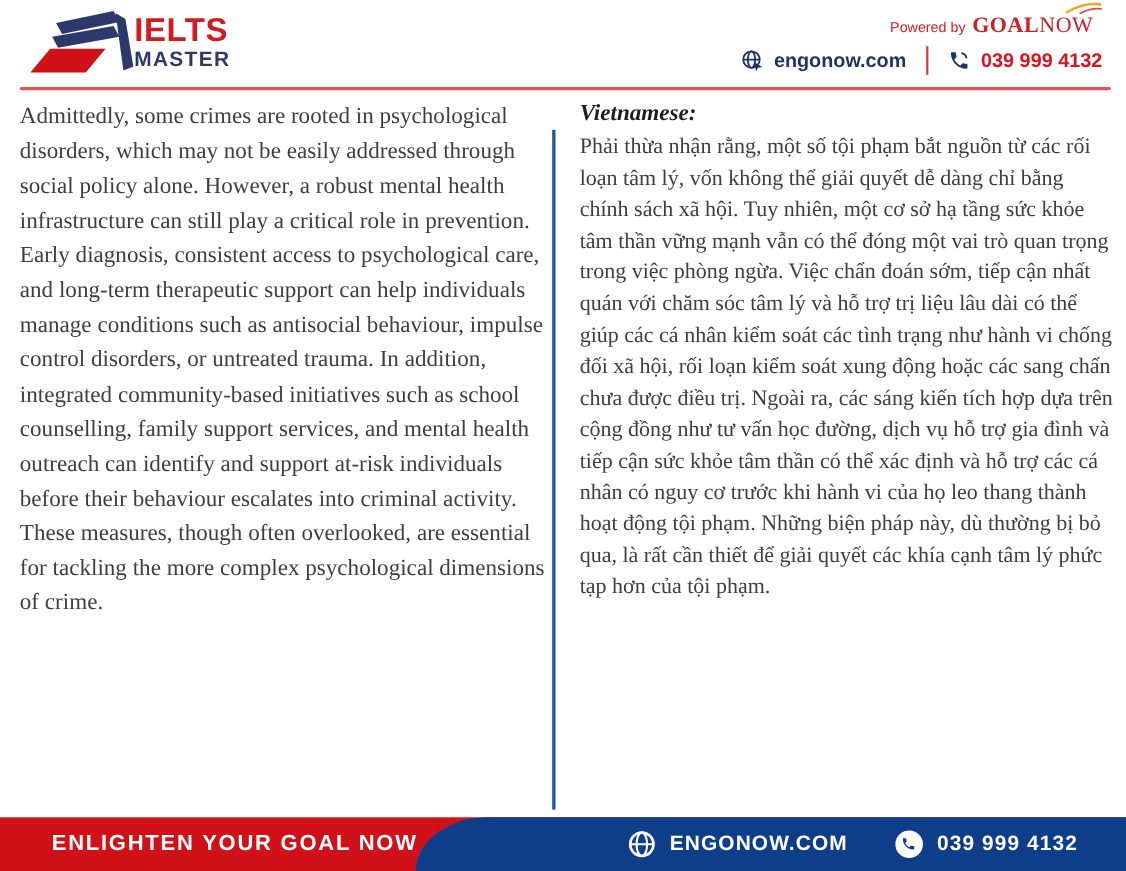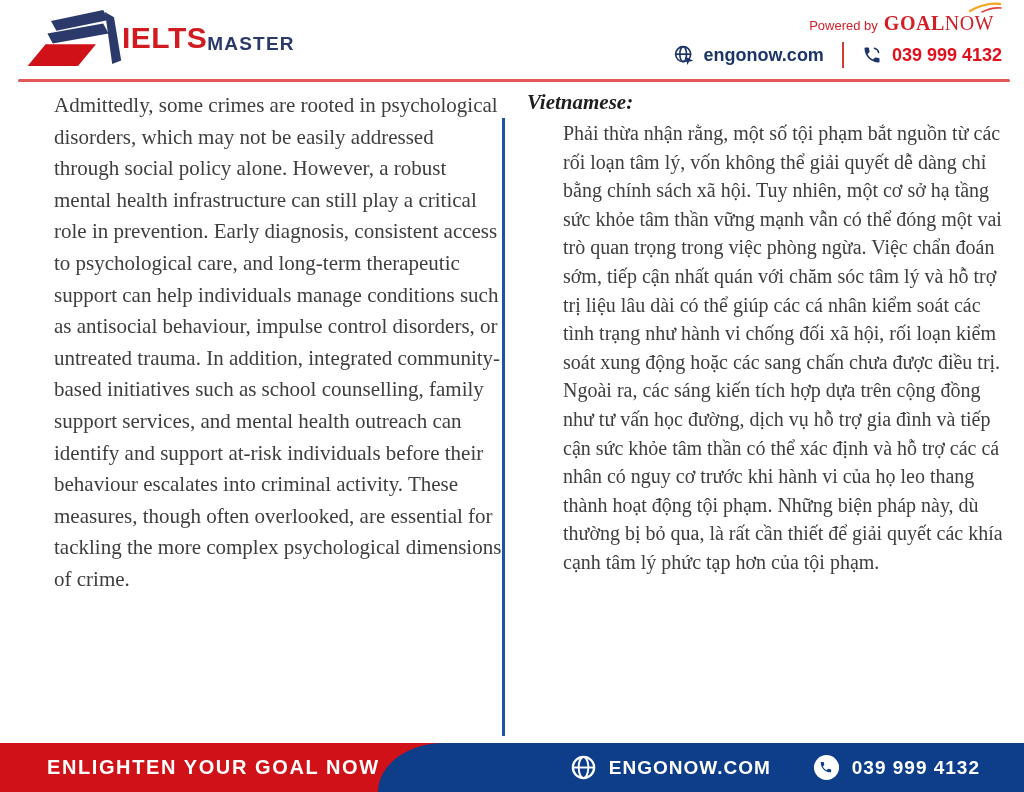--- a/index.html
+++ b/index.html
@@ -13,21 +13,21 @@
     font-family: "Liberation Sans", "DejaVu Sans", sans-serif;
   }
 
   
   .header { position: absolute; top: 0; left: 0; width: 100%; height: 80px; }
   .logo {
     position: absolute; top: 6px; left: 24px;
     display: flex; align-items: center; gap: 4px;
   }
   .logo svg { width: 108px; height: 64px; }
-  .logo-text { display: flex; flex-direction: row; line-height: 1; margin-left: -14px; align-items: flex-end; }
+  .logo-text { display: flex; flex-direction: column; line-height: 1; margin-left: -14px; }
   .logo-ielts {
     color: #d21b21; font-weight: bold; font-size: 30px; letter-spacing: 0.5px;
   }
   .logo-master {
     color: #2b3a6b; font-weight: bold; font-size: 19px; letter-spacing: 1.2px; margin-top: 2px;
   }
   .powered {
     position: absolute; top: 12px; right: 30px;
     display: flex; align-items: baseline; gap: 6px; color: #d21e26;
   }
@@ -54,21 +54,20 @@
   
   .col { position: absolute; top: 90px; }
   .col h2 {
     font-family: "Liberation Serif", "DejaVu Serif", serif;
     font-style: italic; font-weight: bold;
     font-size: 21px; color: #1e1e1e; margin-bottom: 4px;
   }
   .col p {
     font-family: "Liberation Serif", "DejaVu Serif", serif;
     color: #3e3e3e;
-    margin-left: 36px;
   }
   .col-en { left: 18px; width: 486px; }
   .col-en p { font-size: 21px; line-height: 31.6px; }
   .col-vi { left: 527px; width: 487px; }
   .col-vi p { font-size: 20px; line-height: 28.6px; }
   .v-divider {
     position: absolute; left: 502px; top: 118px; width: 3px; height: 618px;
     background: #1e52a2;
   }
 

